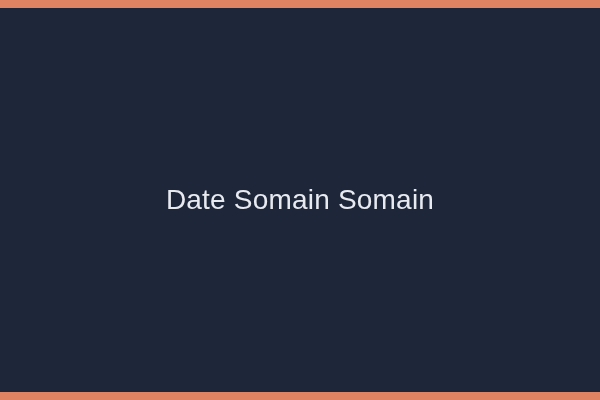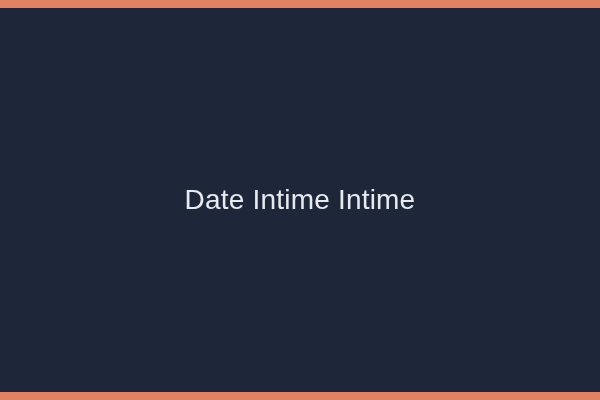--- a/index.html
+++ b/index.html
@@ -45,17 +45,17 @@
     user-select: none;
   }
 </style>
 </head>
 <body>
 
 <div class="placeholder-canvas">
 
   <div class="accent-bar top"></div>
 
-  <div class="placeholder-label">Date Intime Intime</div>
+  <div class="placeholder-label">Date Somain Somain</div>
 
   <div class="accent-bar bottom"></div>
 
 </div>
 
 </body></html>

